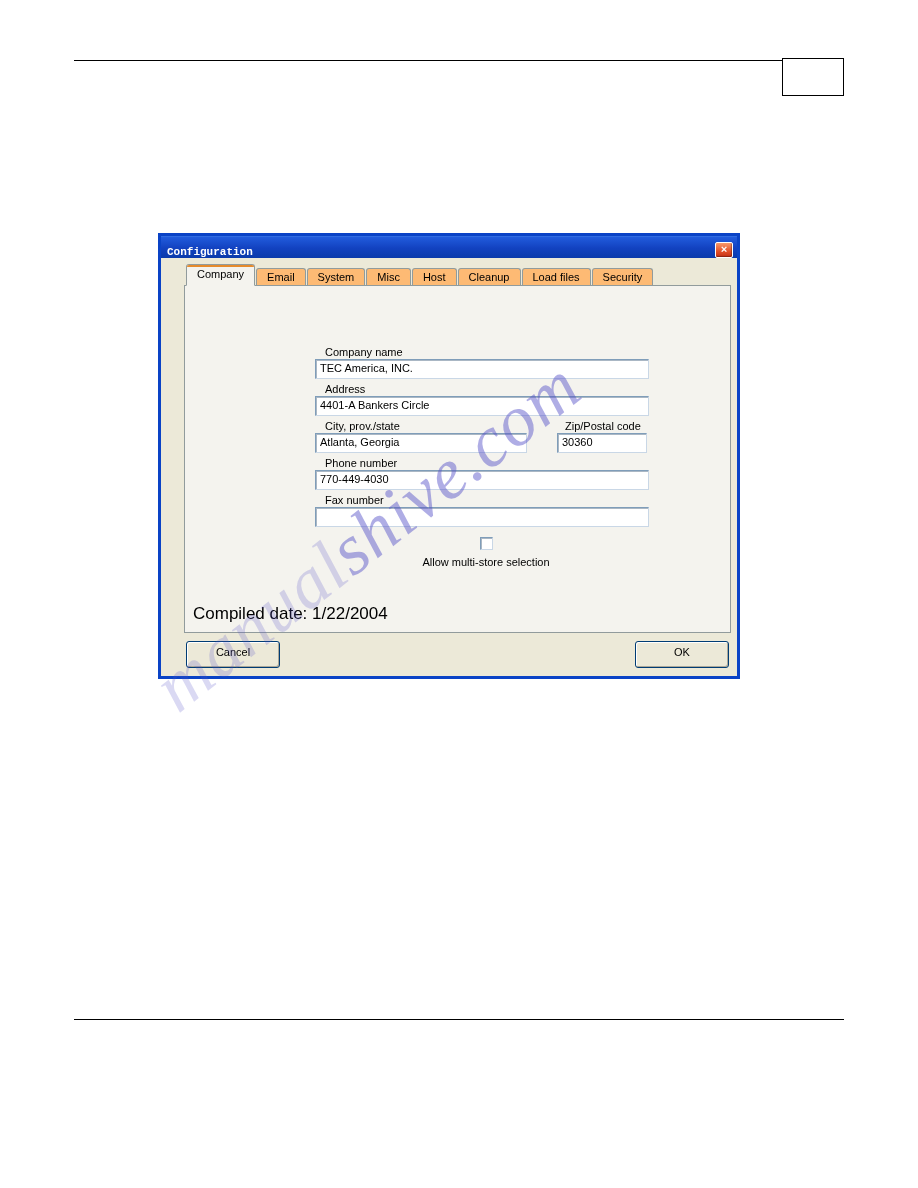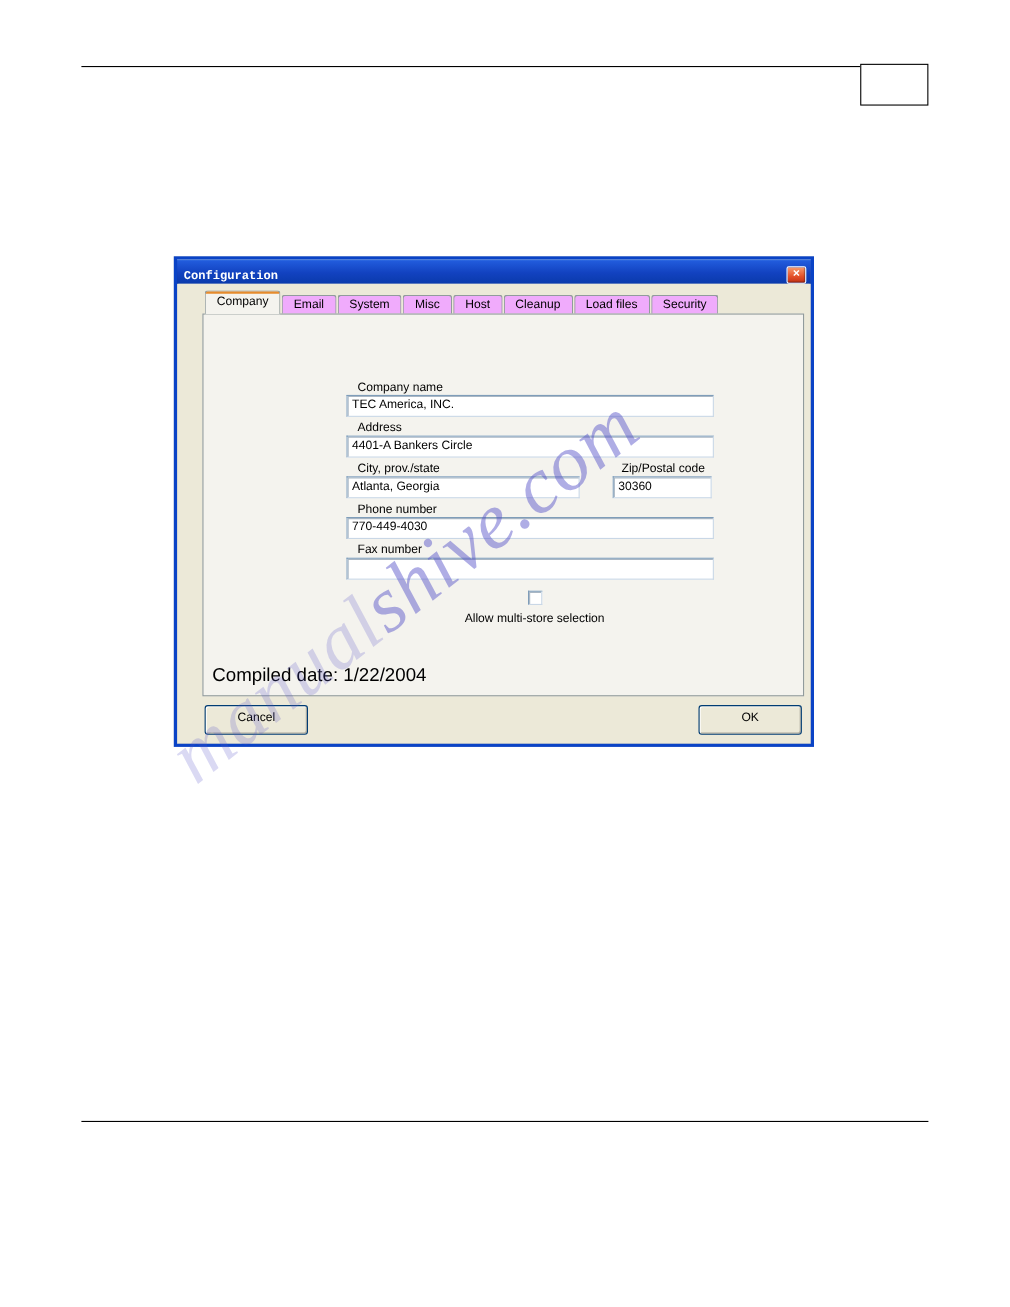--- a/index.html
+++ b/index.html
@@ -72,21 +72,21 @@
   }
   .tabs{
     display:flex;
     align-items:flex-end;
     height:22px;
     padding-left:2px;
   }
   .tab{
     border:1px solid #919b9c;
     border-bottom:none;
-    background:#f0abfc;
+    background:#fdba74;
     height:19px;
     border-top-left-radius:3px;
     border-top-right-radius:3px;
     padding: 2px 10px 0 10px;
     margin-right:1px;
     font-size:11px;
     color:#000;
     position:relative;
     top:1px;
   }

